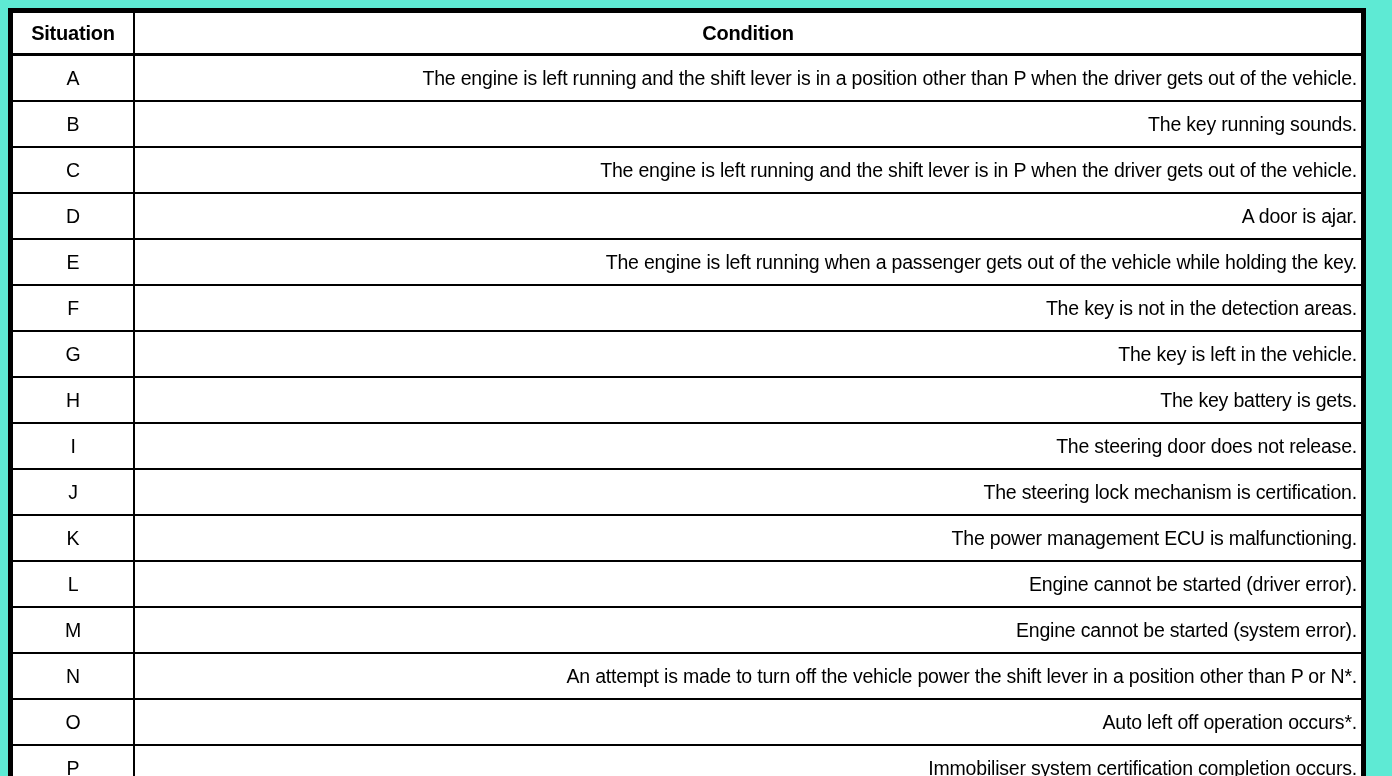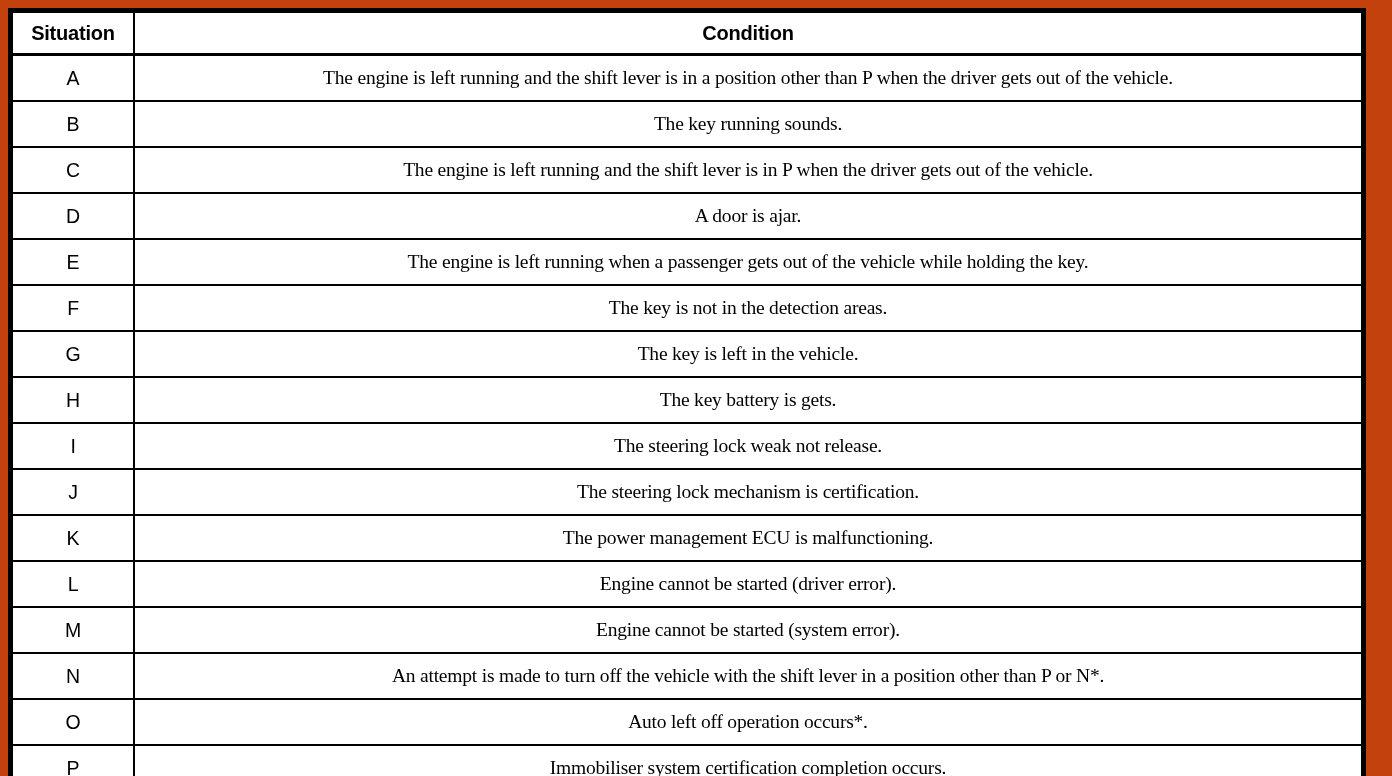--- a/index.html
+++ b/index.html
@@ -7,21 +7,21 @@
     padding: 0;
     background: #ffffff;
     width: 1392px;
     height: 776px;
     overflow: hidden;
   }
   .page {
     position: relative;
     width: 1392px;
     height: 776px;
-    background: #c2410c;
+    background: #5eead4;
     font-family: "Liberation Sans", sans-serif;
     color: #000000;
   }
   table.situation-table {
     position: absolute;
     left: 8px;
     top: 8px;
     width: 1358px;
     height: 760px;
     border-collapse: collapse;
@@ -56,23 +56,22 @@
     height: 40px;
     padding: 2px 4px;
     letter-spacing: -0.2px;
     white-space: nowrap;
     overflow: hidden;
   }
   td.situation-cell {
     text-align: center;
   }
   td.condition-cell {
-    text-align: center;
+    text-align: right;
     padding-left: 9px;
-    font-family: Liberation Serif, serif;
   }
 </style>
 </head>
 <body>
 
 <div class="page">
   <table class="situation-table">
     <thead>
       <tr>
         <th class="col-situation">Situation</th>
@@ -115,21 +114,21 @@
     <td class="condition-cell">The key is left in the vehicle.</td>
   </tr>
 
   <tr>
     <td class="situation-cell">H</td>
     <td class="condition-cell">The key battery is gets.</td>
   </tr>
 
   <tr>
     <td class="situation-cell">I</td>
-    <td class="condition-cell">The steering lock weak not release.</td>
+    <td class="condition-cell">The steering door does not release.</td>
   </tr>
 
   <tr>
     <td class="situation-cell">J</td>
     <td class="condition-cell">The steering lock mechanism is certification.</td>
   </tr>
 
   <tr>
     <td class="situation-cell">K</td>
     <td class="condition-cell">The power management ECU is malfunctioning.</td>
@@ -140,21 +139,21 @@
     <td class="condition-cell">Engine cannot be started (driver error).</td>
   </tr>
 
   <tr>
     <td class="situation-cell">M</td>
     <td class="condition-cell">Engine cannot be started (system error).</td>
   </tr>
 
   <tr>
     <td class="situation-cell">N</td>
-    <td class="condition-cell">An attempt is made to turn off the vehicle with the shift lever in a position other than P or N*.</td>
+    <td class="condition-cell">An attempt is made to turn off the vehicle power the shift lever in a position other than P or N*.</td>
   </tr>
 
   <tr>
     <td class="situation-cell">O</td>
     <td class="condition-cell">Auto left off operation occurs*.</td>
   </tr>
 
   <tr>
     <td class="situation-cell">P</td>
     <td class="condition-cell">Immobiliser system certification completion occurs.</td>

